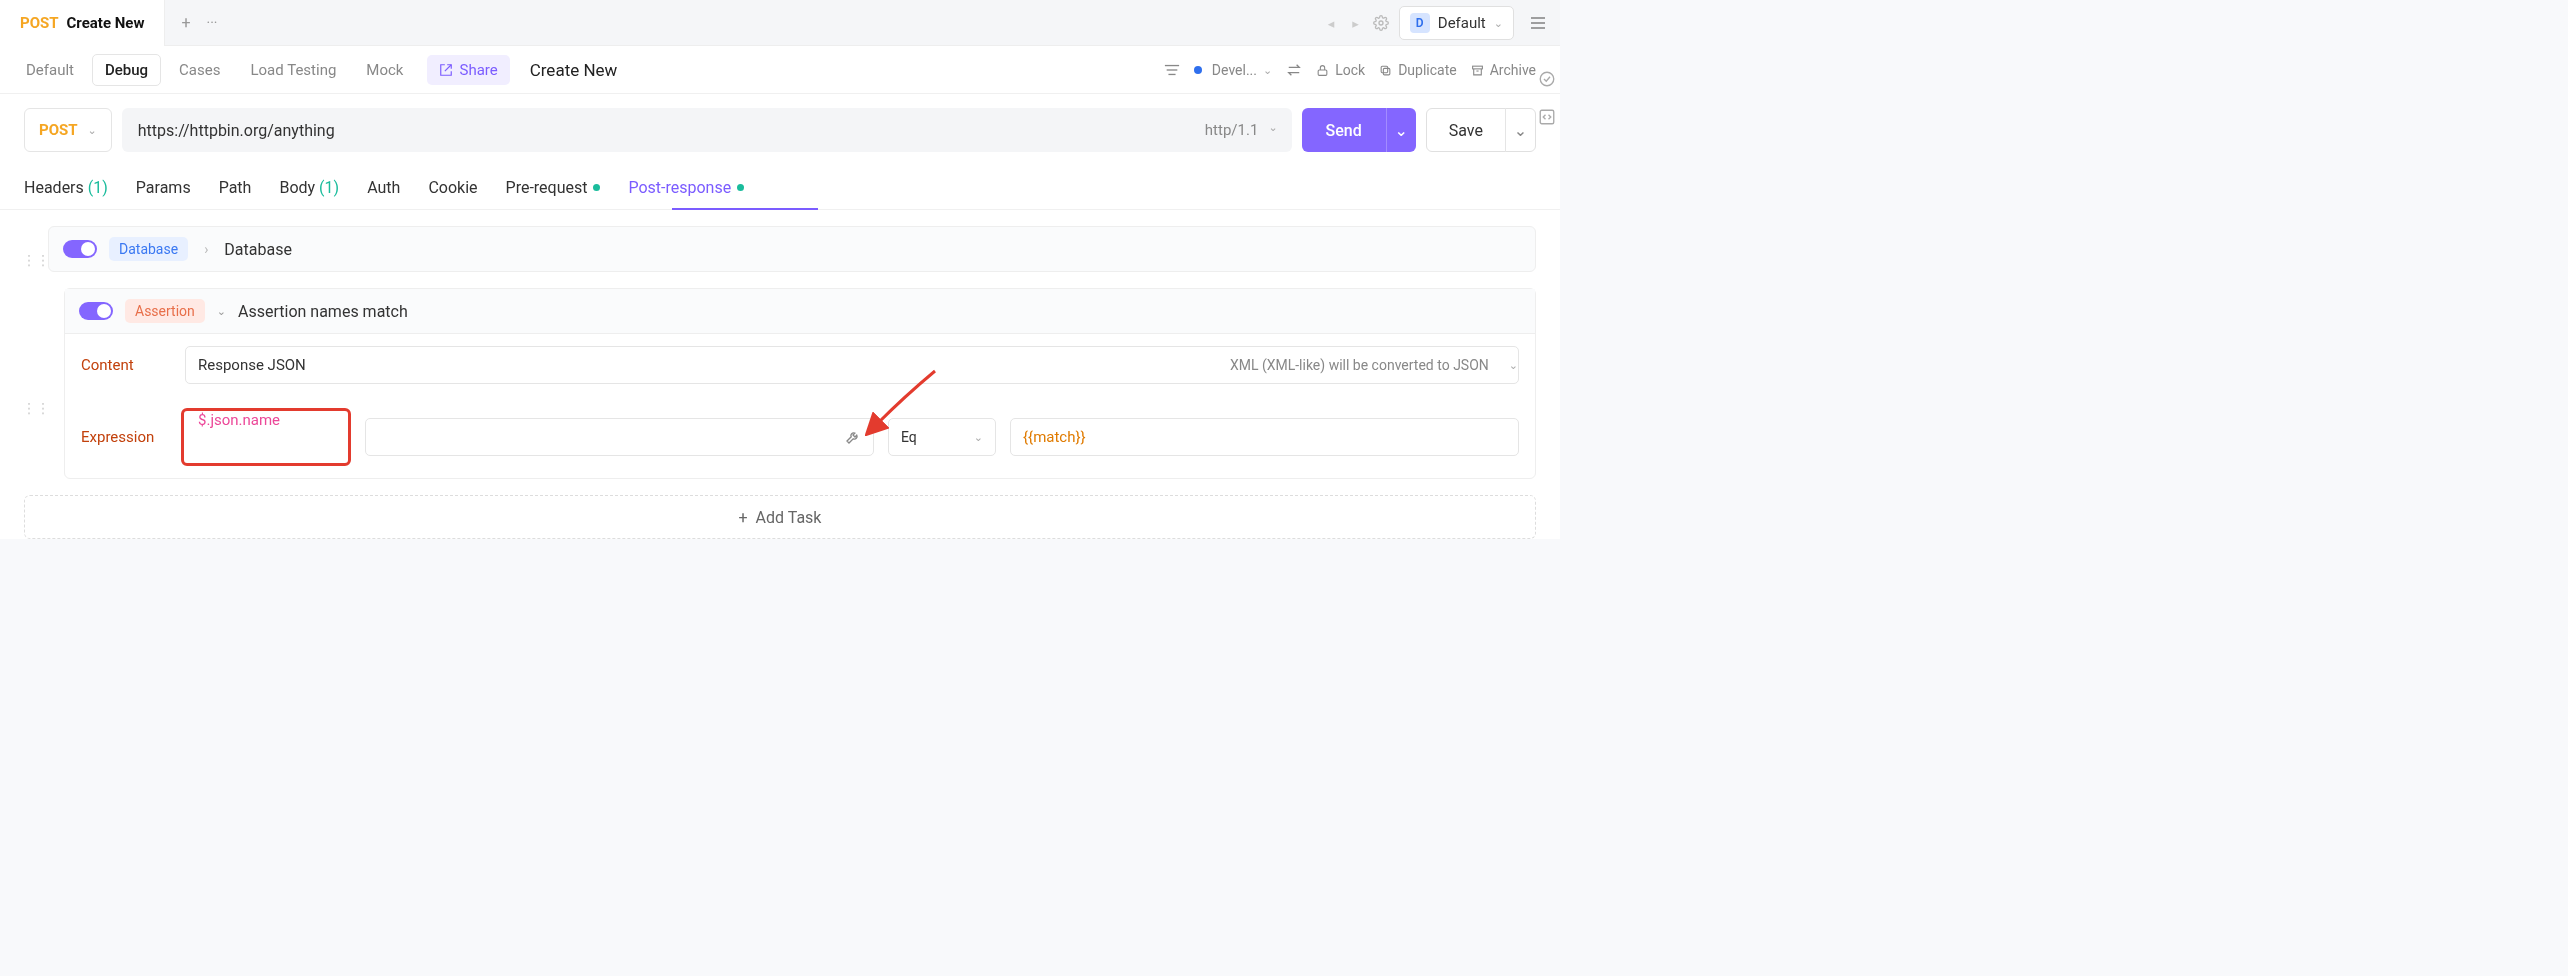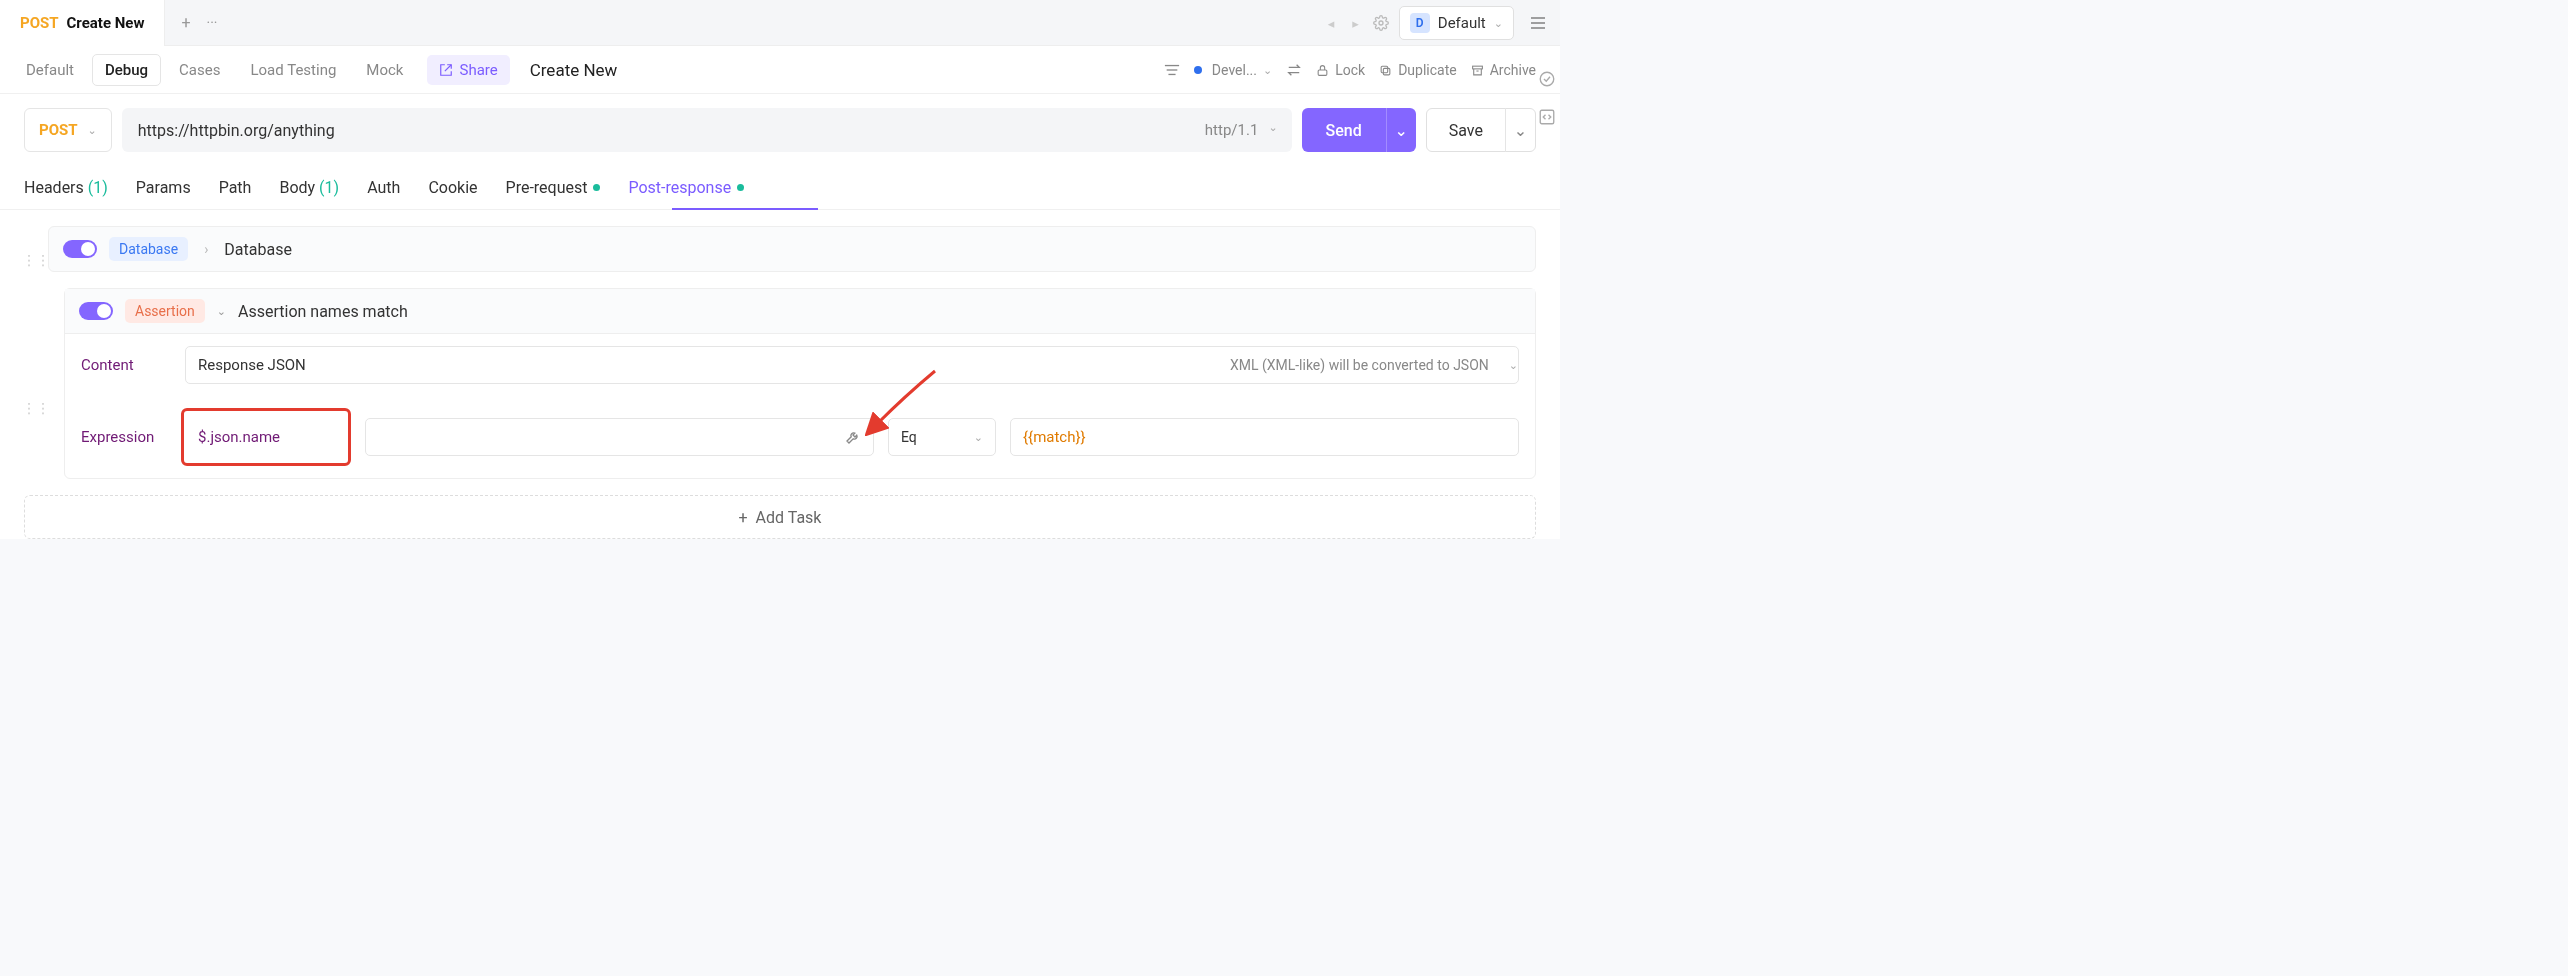--- a/index.html
+++ b/index.html
@@ -50,24 +50,24 @@
   .panel{margin:16px 24px;border:1px solid #eee;border-radius:6px;background:#fafbfc}
   .panel-head{display:flex;align-items:center;gap:12px;padding:10px 14px}
   .drag-out{position:absolute;left:22px;color:#ccc;font-size:14px}
   .toggle{width:34px;height:18px;background:#8466ff;border-radius:10px;position:relative;cursor:pointer}
   .toggle::after{content:"";position:absolute;width:14px;height:14px;background:#fff;border-radius:50%;top:2px;right:2px}
   .chip-blue{background:#e8f0ff;color:#3a78f2;padding:4px 10px;border-radius:5px;font-size:14px}
   .chip-red{background:#ffe9e4;color:#e86f4a;padding:4px 10px;border-radius:5px;font-size:14px}
   .crumb-sep{color:#bbb;padding:0 4px}
   .crumb-txt{font-size:16px;color:#333}
   .row{display:flex;align-items:center;gap:14px;padding:12px 16px}
-  .lbl-col{width:90px;color:#701a75;font-size:15px}
+  .lbl-col{width:90px;color:#c2410c;font-size:15px}
   .field{flex:1;border:1px solid #e5e5e5;border-radius:5px;height:38px;display:flex;align-items:center;padding:0 12px;background:#fff;color:#333;font-size:15px;position:relative}
   .field .trail{position:absolute;right:0;color:#888;font-size:14px;display:flex;align-items:center;gap:20px}
-  .expr-box{border:3px solid #e33b2e;border-radius:6px;width:170px;height:58px;display:flex;align-items:center;justify-content:flex-start;padding:0 14px;font-size:15px;color:#701a75;margin-left:-4px}
+  .expr-box{border:3px solid #e33b2e;border-radius:6px;width:170px;height:58px;display:flex;justify-content:flex-start;padding:0 14px;font-size:15px;color:#ec4899;margin-left:-4px}
   .expr-mid{flex:1;border:1px solid #e5e5e5;border-radius:5px;height:38px;display:flex;align-items:center;padding:0 12px;position:relative}
   .wrench{position:absolute;right:12px;color:#888}
   .eq-sel{width:108px;border:1px solid #e5e5e5;border-radius:5px;height:38px;display:flex;align-items:center;padding:0 12px;justify-content:space-between;color:#333}
   .val-box{flex:1;border:1px solid #e5e5e5;border-radius:5px;height:38px;display:flex;align-items:center;padding:0 12px;color:#e07b00;font-size:15px}
   .addtask{margin:16px 24px;border:1px dashed #ddd;border-radius:6px;height:44px;display:flex;align-items:center;justify-content:center;gap:8px;color:#666;font-size:16px;cursor:pointer}
   .sidebar-icons{position:absolute;top:70px;right:4px;display:flex;flex-direction:column;gap:20px;color:#aaa;font-size:14px}
   
   .arrow{position:absolute;pointer-events:none}
   svg{display:block}
   .rel{position:relative}

